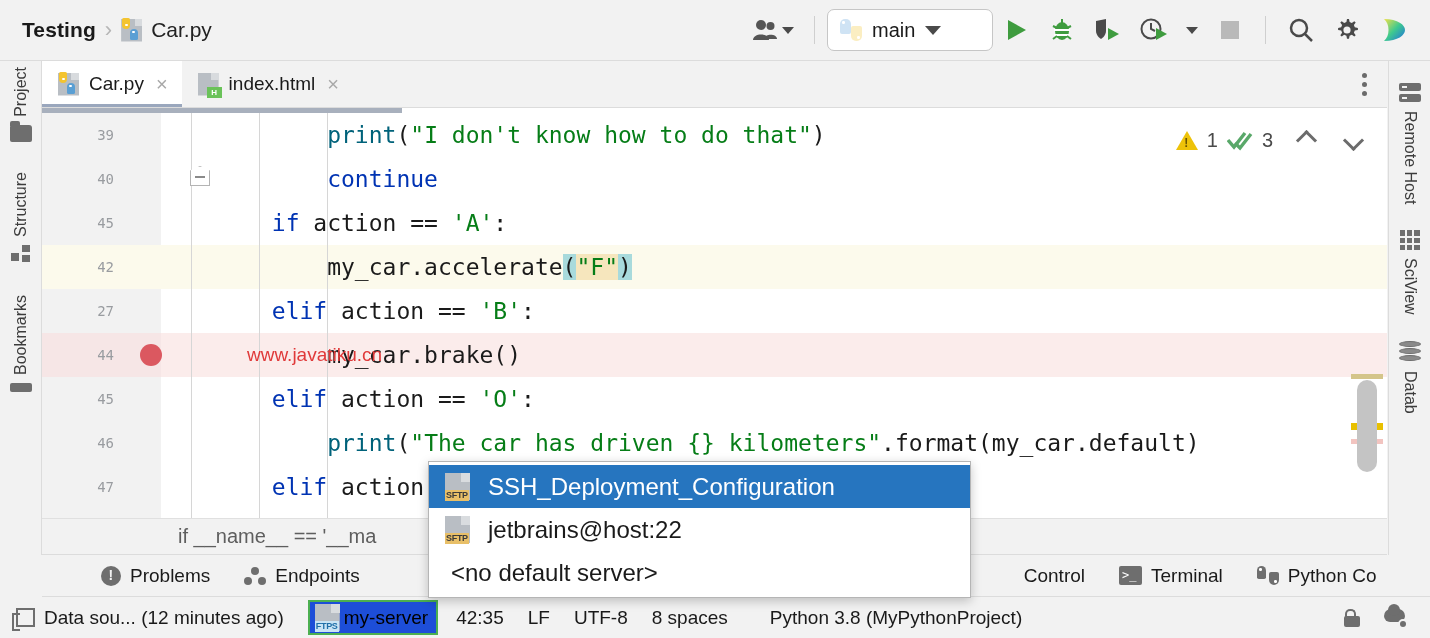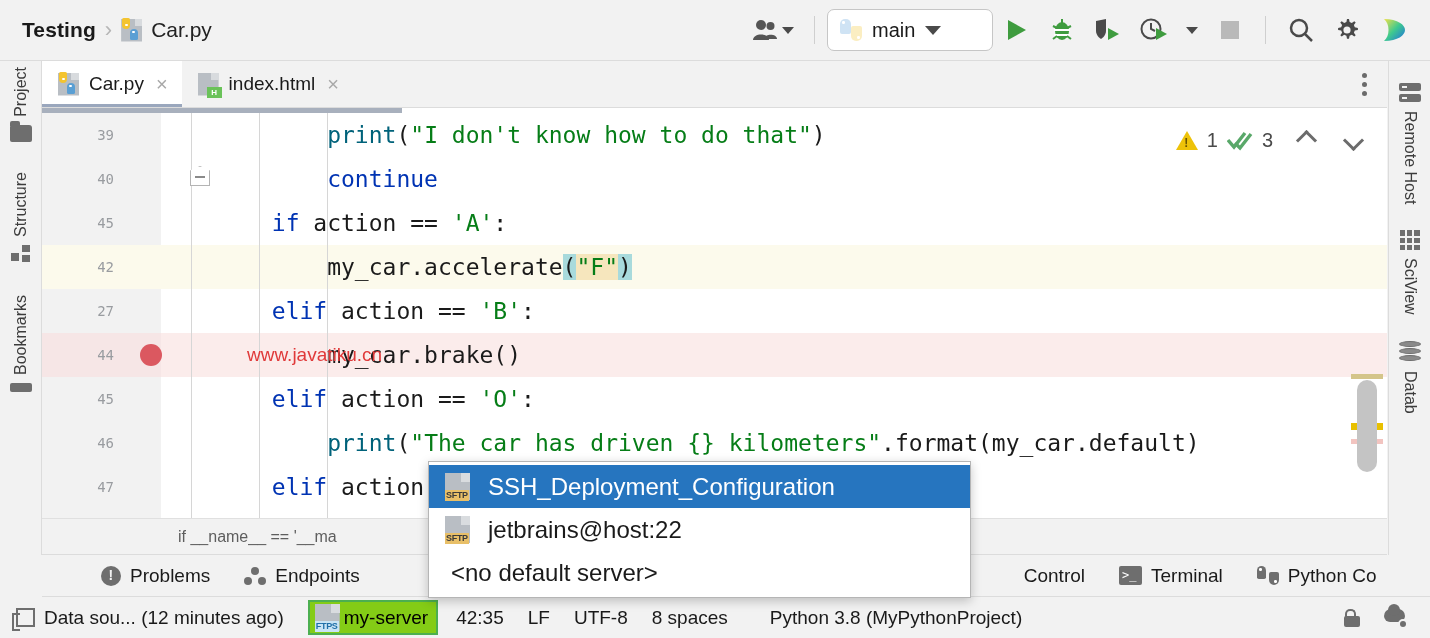--- a/index.html
+++ b/index.html
@@ -192,21 +192,21 @@
 
   
   .vscroll { position:absolute; right:10px; top:272px; width:20px; height:92px; background:#c4c4c4; border-radius:10px; z-index:7;}
   .stripe { position:absolute; right:4px; width:32px; height:5px; z-index:7; }
 
   
   .breadcrumbs {
     position: absolute; left: 42px; top: 518px; width: 1345px; height: 37px;
     background: #f2f2f2; border-top: 1px solid #e0e0e0; border-bottom: 1px solid #dcdcdc;
     display:flex; align-items:center; padding-left: 136px;
-    font-family: "Liberation Sans", sans-serif; font-size: 16px; color: #5e5e5e;
+    font-family: "Liberation Sans", sans-serif; font-size: 20px; color: #5e5e5e;
   }
 
   
   .toolbar-bottom {
     position: absolute; left: 42px; top: 555px; width: 1388px; height: 42px;
     background: #f2f2f2; border-bottom: 1px solid #dcdcdc;
     display: flex; align-items: center; gap: 0px;
   }
   .twbtn { display:flex; align-items:center; gap:9px; padding: 0 17px; font-size: 19px; color:#1a1a1a; }
   .ico-problem { width:20px; height:20px; border-radius:50%; background:#6e6e6e; position:relative; }
@@ -221,21 +221,21 @@
 
   
   .statusbar {
     position: absolute; left: 0; top: 597px; width: 1430px; height: 41px;
     background: #f2f2f2; display: flex; align-items: center;
   }
   .st-item { display:flex; align-items:center; gap:9px; font-size:19px; color:#1a1a1a; padding: 0 12px; white-space:nowrap;}
   .ico-copy { width:19px; height:19px; border:2px solid #6e6e6e; position:relative; }
   .ico-copy:before { content:""; position:absolute; left:-6px; top:3px; width:6px; height:14px; border:2px solid #6e6e6e; border-right:none;}
   .server-widget {
-    display:flex; align-items:center; gap:4px; border:2.5px solid #4caf50; background:#84cc16;
+    display:flex; align-items:center; gap:4px; border:2.5px solid #4caf50; background:#1d4ed8;
     padding: 2px 8px 2px 5px; margin: 0 6px;
   }
   .ico-lock { width:16px; height:18px; position:relative; }
   .ico-lock b { position:absolute; left:0; bottom:0; width:16px; height:11px; background:#6e6e6e; border-radius:2px;}
   .ico-lock i { position:absolute; left:1px; top:0; width:11px; height:9px; border:2.5px solid #6e6e6e; border-bottom:none; border-radius:5px 5px 0 0;}
   .ico-cloudgear { width:24px; height:22px; position:relative; }
   .ico-cloudgear b { position:absolute; left:0; top:2px; width:21px; height:13px; background:#6e6e6e; border-radius:8px 8px 7px 7px; }
   .ico-cloudgear b:after { content:""; position:absolute; left:4px; top:-5px; width:12px; height:12px; background:#6e6e6e; border-radius:50%; }
   .ico-cloudgear i { position:absolute; right:0; bottom:0; width:10px; height:10px; background:#6e6e6e; border-radius:50%; border:2px solid #f2f2f2; }
 

